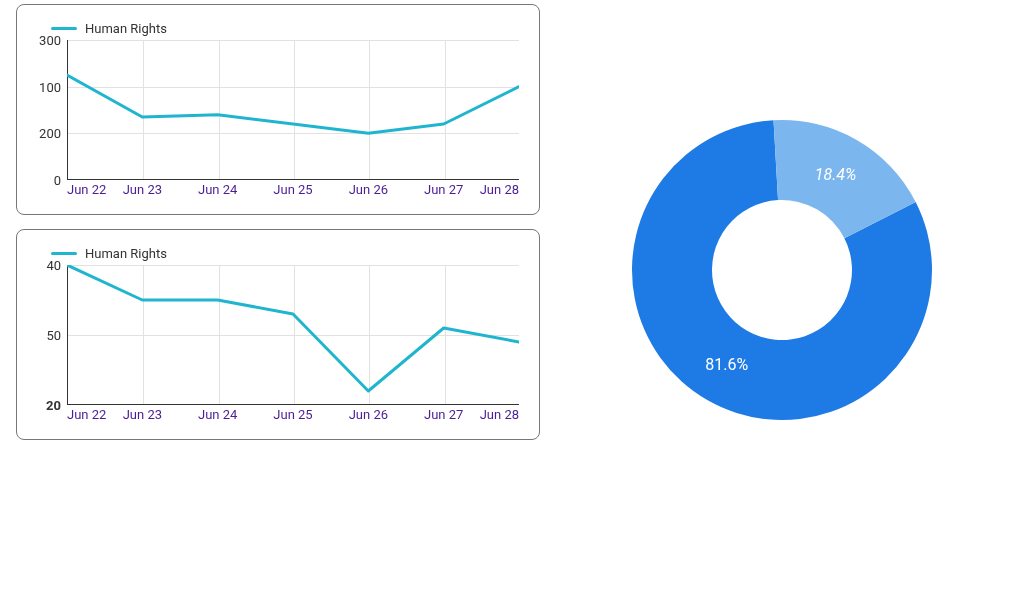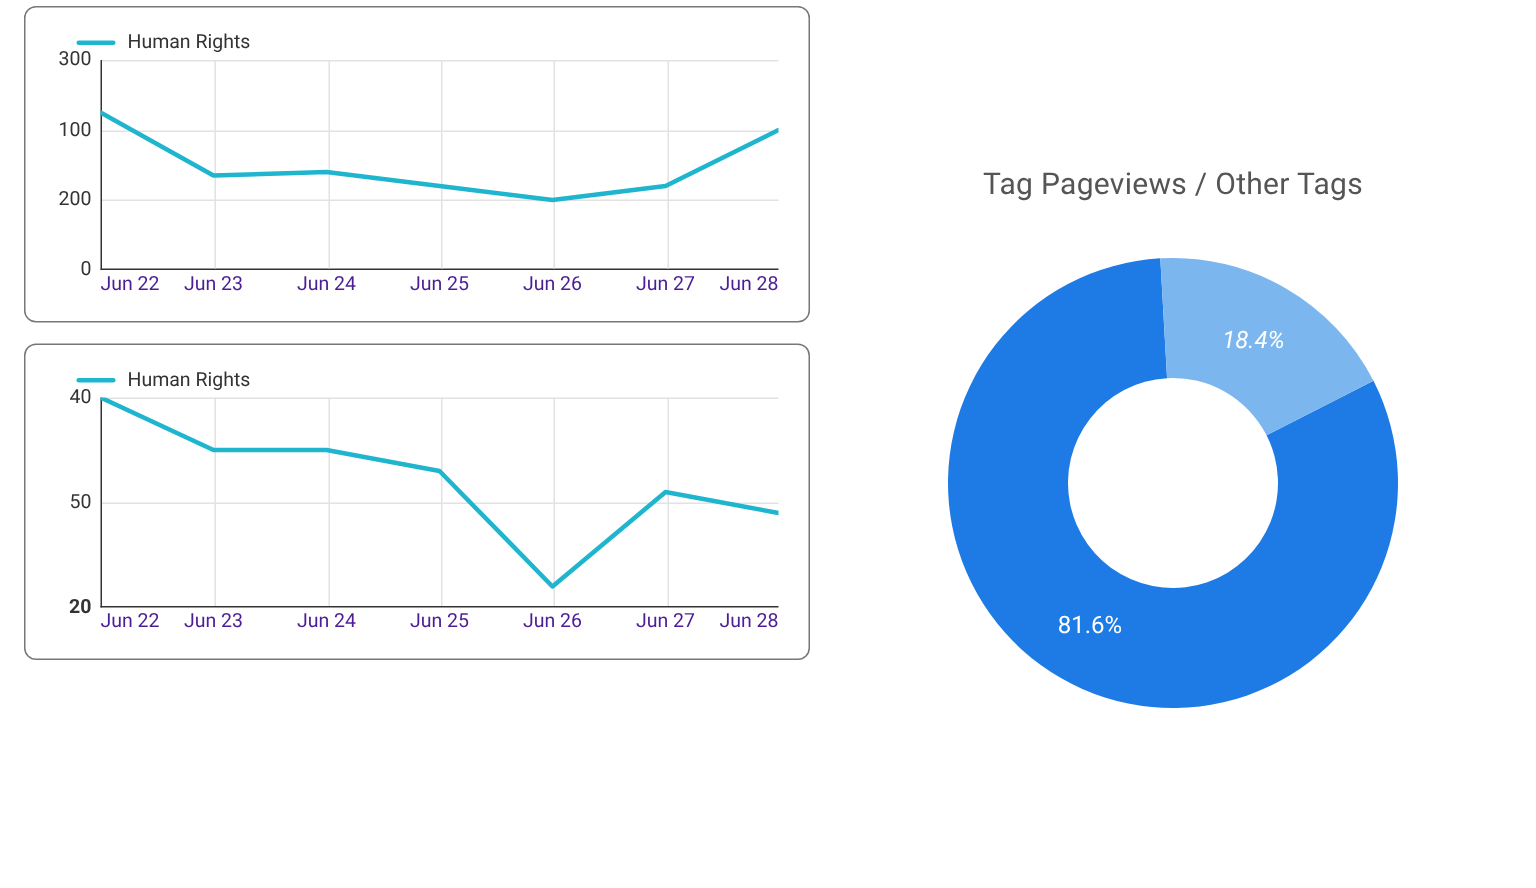--- a/index.html
+++ b/index.html
@@ -193,19 +193,18 @@
             <div class="x-tick" style="left: 452px; transform: translateX(-100%);">Jun 28</div>
           </div>
           <svg class="line" width="452" height="140">
             <polyline points="0.0,0.0 75.3,35.0 150.7,35.0 226.0,49.0 301.3,126.0 376.7,63.0 452.0,77.0" fill="none" stroke="#20b5cf" stroke-width="3" stroke-linejoin="round" stroke-linecap="round"></polyline>
           </svg>
         </div>
     </div>
   </div>
 
   <div class="right-col">
-    <div class="donut-title">Tag Pageviews / Other Tags</div>
     <div class="donut-wrap" id="donut"><svg width="320" height="320" viewBox="0 0 320 320">
           <path d="M 293.6509786282552 91.90142503906799 A 150 150 0 1 1 151.5222198276963 10.239767483653736 L 156.04370258625826 90.11189149237175 A 70 70 0 1 0 222.37045669318576 128.22066501823173 Z" fill="#1e7be5"></path>
           <path d="M 151.5222198276963 10.239767483653736 A 150 150 0 0 1 293.6509786282552 91.90142503906796 L 222.37045669318576 128.22066501823173 A 70 70 0 0 0 156.04370258625826 90.11189149237175 Z" fill="#7cb6ef"></path>
         </svg><div class="donut-label" style="left: 83.1996px; top: 245.378px;">81.6%</div><div class="donut-label" style="left: 192.8px; top: 54.6222px; font-style: italic;">18.4%</div></div>
   </div>
 </div>
 
 </body></html>

